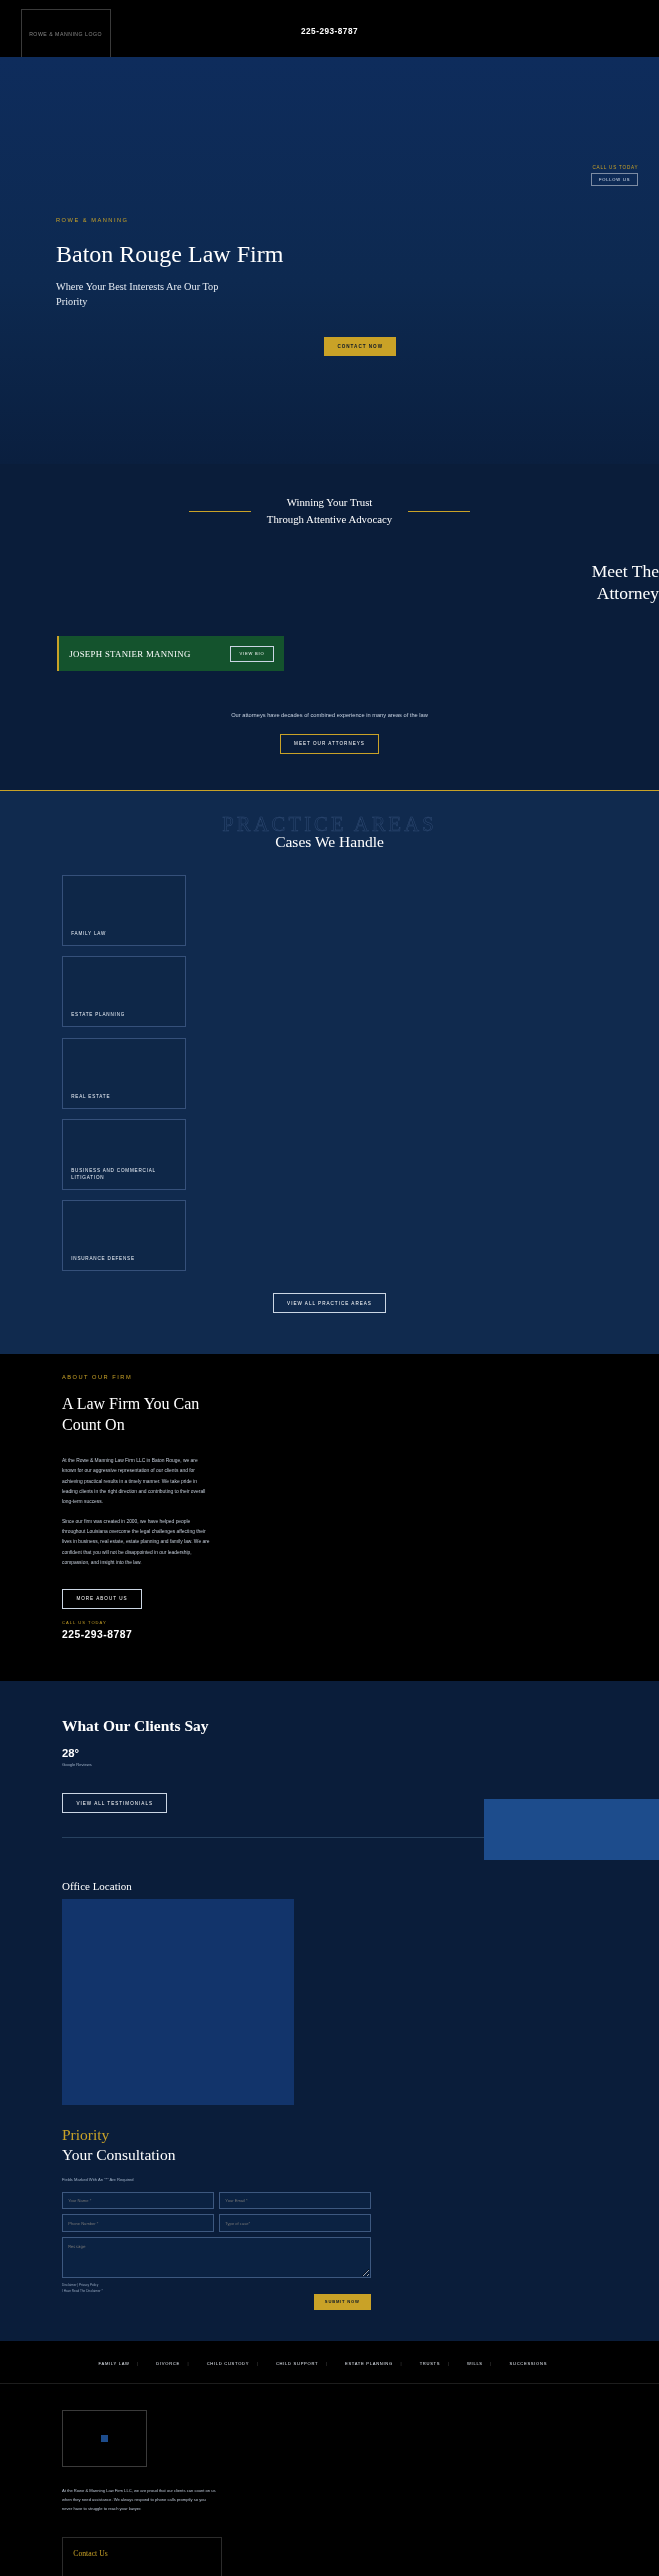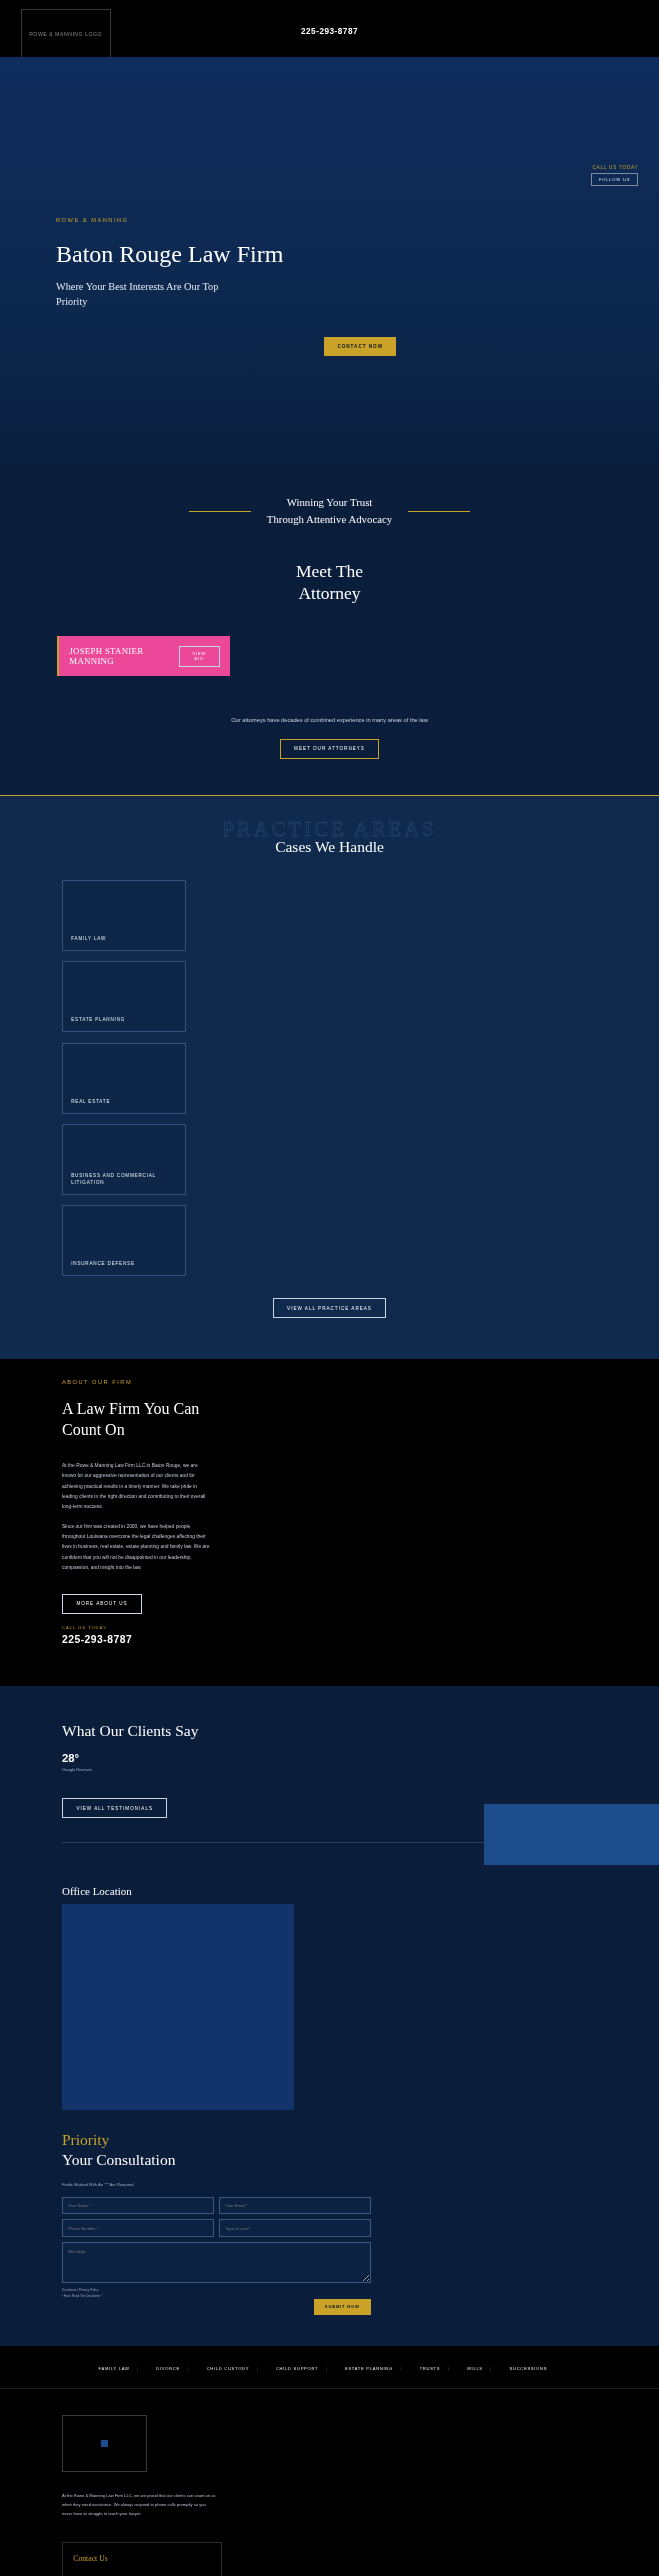--- a/index.html
+++ b/index.html
@@ -140,25 +140,26 @@
     background: #0a1d3a;
     text-align: center;
     padding: 26px 0 36px;
   }
   .attorney h2 {
     font-family: "Liberation Serif", serif;
     font-size: 17.5px;
     font-weight: normal;
     line-height: 1.3;
     margin-bottom: 31px;
+    text-align: right;
   }
   .attorney-card {
-    width: 173px;
+    width: 227px;
     margin: 0 auto 0 57px;
-    background: #ec4899;
+    background: #14532d;
     display: flex;
     align-items: center;
     justify-content: space-between;
     padding: 9.3px 10.3px;
     text-align: left;
     border-left: 2.1px solid #c9a227;
   }
   .attorney-card .nm {
     font-family: "Liberation Serif", serif;
     font-size: 8.8px;
@@ -282,21 +283,21 @@
 
   
   .testi {
     background: #0a1d3a;
     padding: 36px 62px 31px;
     position: relative;
   }
   .testi h2 {
     font-family: "Liberation Serif", serif;
     font-size: 15.5px;
-    font-weight: normal;
+    font-weight: bold;
     margin-bottom: 12.4px;
   }
   .rating { font-size: 11.3px; font-weight: bold; }
   .rating-sub { font-size: 4.1px; color: #9fb0c6; margin-top: 3.1px; }
   .testi-btn-wrap { margin-top: 26px; }
   .testi-panel {
     position: absolute;
     right: 0;
     top: 118px;
     width: 175px;

